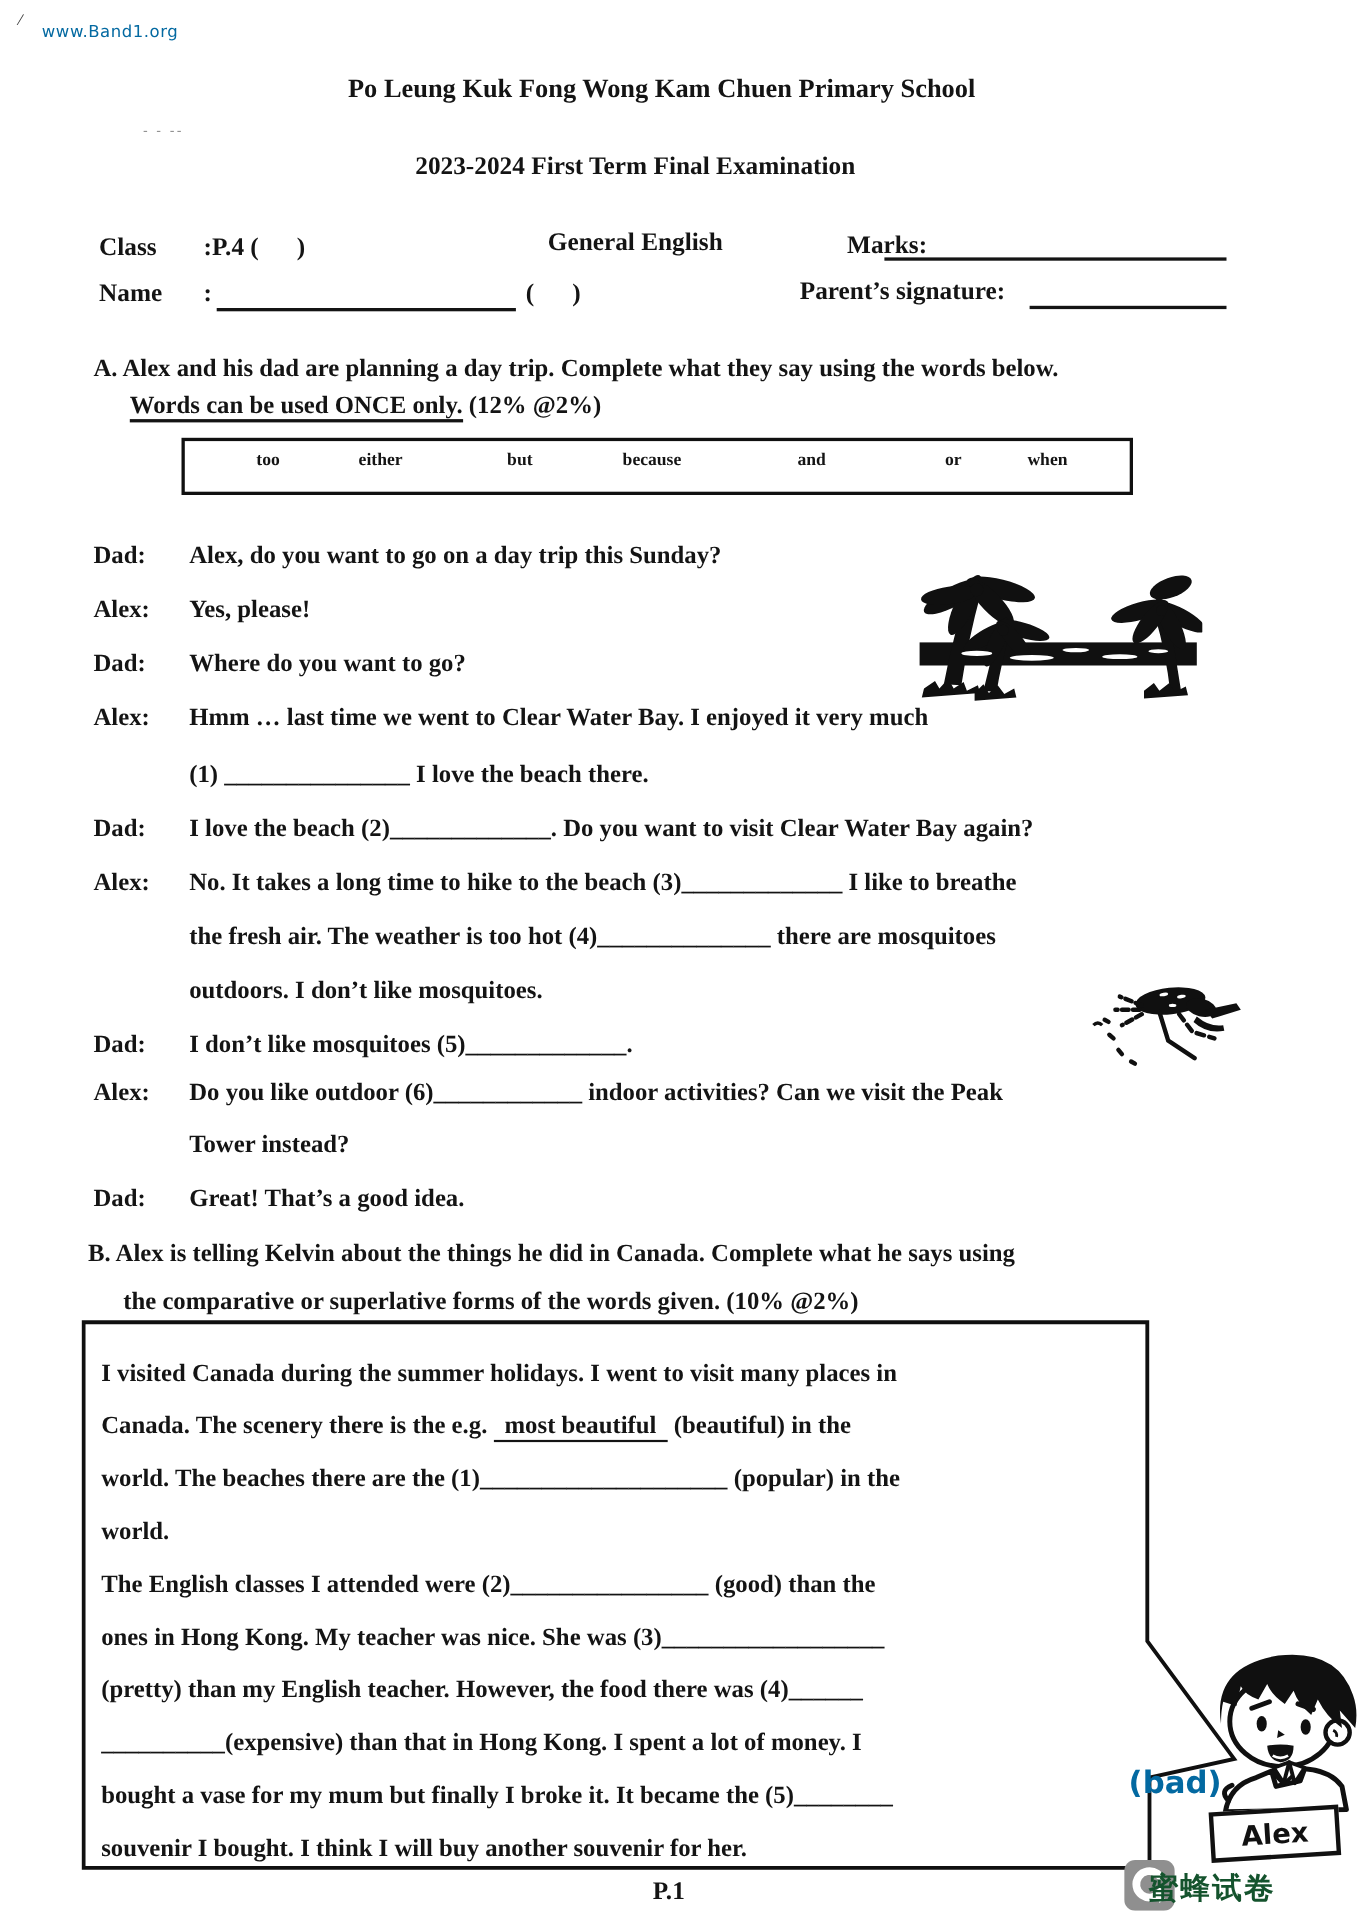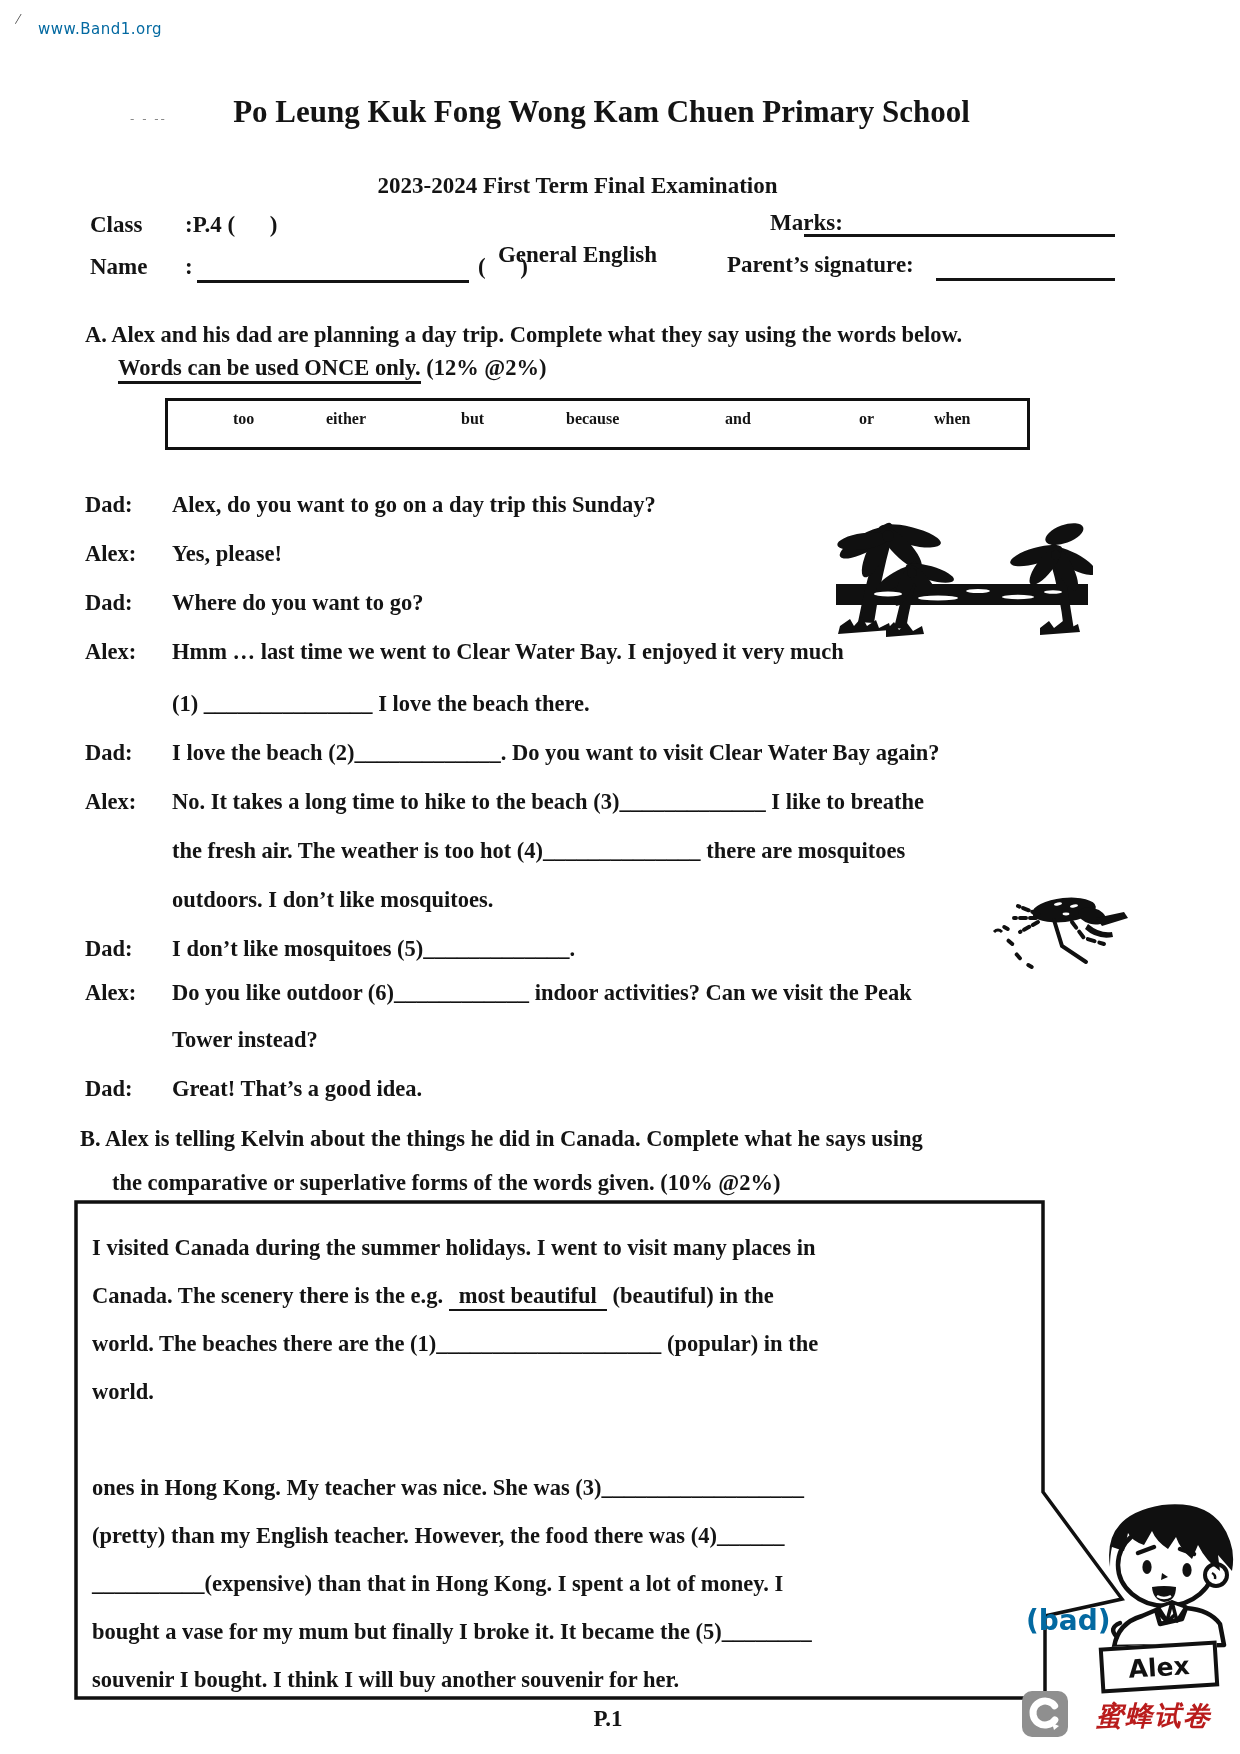--- a/index.html
+++ b/index.html
@@ -7,21 +7,21 @@
     position:relative;width:1240px;height:1754px;background:#ffffff;
     margin:0 auto;overflow:hidden;color:#141414;
     font-family:"Liberation Serif",serif;font-weight:bold;
   }
   .abs{position:absolute;white-space:pre;}
   .sans{font-family:"DejaVu Sans",sans-serif;}
   .site-mark{top:20px;left:38px;font-size:15px;font-weight:normal;color:#0369a1;letter-spacing:.5px;}
   .corner-mark{top:10px;left:16px;font-size:16px;font-weight:normal;color:#333;transform:rotate(12deg);}
   .dash-mark{top:112px;left:130px;font-size:12px;color:#8a8a8a;font-weight:normal;letter-spacing:2px;}
   .title-wrap{top:0;left:0;width:1155px;text-align:center;}
-  .title-school{position:relative;margin-top:58px;font-size:31px;padding-left:48px;}
+  .title-school{position:relative;margin-top:32px;font-size:24px;padding-left:48px;}
   .title-exam{position:relative;margin-top:7px;font-size:23px;}
   .title-subject{position:relative;margin-top:7px;font-size:23px;}
   .info-label{font-size:23px;}
   .blank-line{position:absolute;border-bottom:3px solid #141414;height:0;}
   .sec-title{font-size:22.5px;}
   .u-line{border-bottom:3px solid #141414;padding-bottom:1px;}
   .word-box{
     position:absolute;left:165px;top:398px;width:859px;height:46px;
     border:3px solid #101010;background:#fff;
   }
@@ -31,21 +31,21 @@
   .dlg-text{position:absolute;left:172px;}
   .passage-line{position:absolute;left:92px;font-size:22.5px;}
   .ans-underline{border-bottom:2.5px solid #141414;padding:0 10px 1px 10px;}
   .bad-hint{left:1026px;top:1604px;font-size:28px;font-family:"DejaVu Sans",sans-serif;font-weight:bold;color:#0369a1;}
   .alex-tag{
     position:absolute;left:1100px;top:1644px;width:110px;height:38px;background:#fff;
     border:4px solid #111;transform:rotate(-3.5deg);display:flex;align-items:center;justify-content:center;
     font-family:"DejaVu Sans",sans-serif;font-weight:bold;font-size:25px;color:#111;
   }
   .bee-icon{position:absolute;left:1022px;top:1691px;width:46px;height:46px;}
-  .bee-text{left:1096px;top:1698px;font-size:27px;color:#b91c1c;font-family:"DejaVu Sans",sans-serif;font-weight:bold;letter-spacing:2px;font-style:italic;}
+  .bee-text{left:1044px;top:1698px;font-size:27px;color:#14532d;font-family:"DejaVu Sans",sans-serif;font-weight:bold;letter-spacing:2px;}
   .page-num{top:1706px;left:0;width:1216px;text-align:center;font-size:23px;}
   svg{position:absolute;display:block;}
 </style>
 </head>
 <body>
 
 <div class="sheet">
 
   <div class="abs corner-mark">/</div>
   <div class="abs site-mark sans">www.Band1.org</div>
@@ -214,20 +214,21 @@
   <div class="abs sec-title" style="top:1170px;left:112px;">the comparative or superlative forms of the words given. (10% @2%)</div>
 
   <svg style="left:74px;top:1199px;" width="1060" height="503" viewBox="0 0 1060 503">
     <polygon points="2,3 969,3 969,293 1048,400 971,417 971,499 2,499" fill="none" stroke="#101010" stroke-width="3.5" stroke-linejoin="miter"></polygon>
   </svg>
 
   <div class="passage-line" style="top:1235px;">I visited Canada during the summer holidays. I went to visit many places in</div>
   <div class="passage-line" style="top:1283px;"><span>Canada. The scenery there is the e.g. </span><span class="ans-underline">most beautiful</span><span> (beautiful) in the</span></div>
   <div class="passage-line" style="top:1331px;">world. The beaches there are the (1)____________________  (popular) in the</div>
   <div class="passage-line" style="top:1379px;">world.</div>
+  <div class="passage-line" style="top:1427px;">The English classes I attended were (2)________________  (good) than the</div>
   <div class="passage-line" style="top:1475px;">ones in Hong Kong. My teacher was nice. She was (3)__________________</div>
   <div class="passage-line" style="top:1523px;">(pretty) than my English teacher. However, the food there was (4)______</div>
   <div class="passage-line" style="top:1571px;">__________(expensive) than that in Hong Kong. I spent a lot of money. I</div>
   <div class="passage-line" style="top:1619px;">bought a vase for my mum but finally I broke it. It became the (5)________</div>
   <div class="passage-line" style="top:1667px;">souvenir I bought. I think I will buy another souvenir for her.</div>
 
   <div class="abs bad-hint">(bad)</div>
 
   <svg style="left:1096px;top:1497px;" width="144" height="152" viewBox="0 0 144 152">
 

